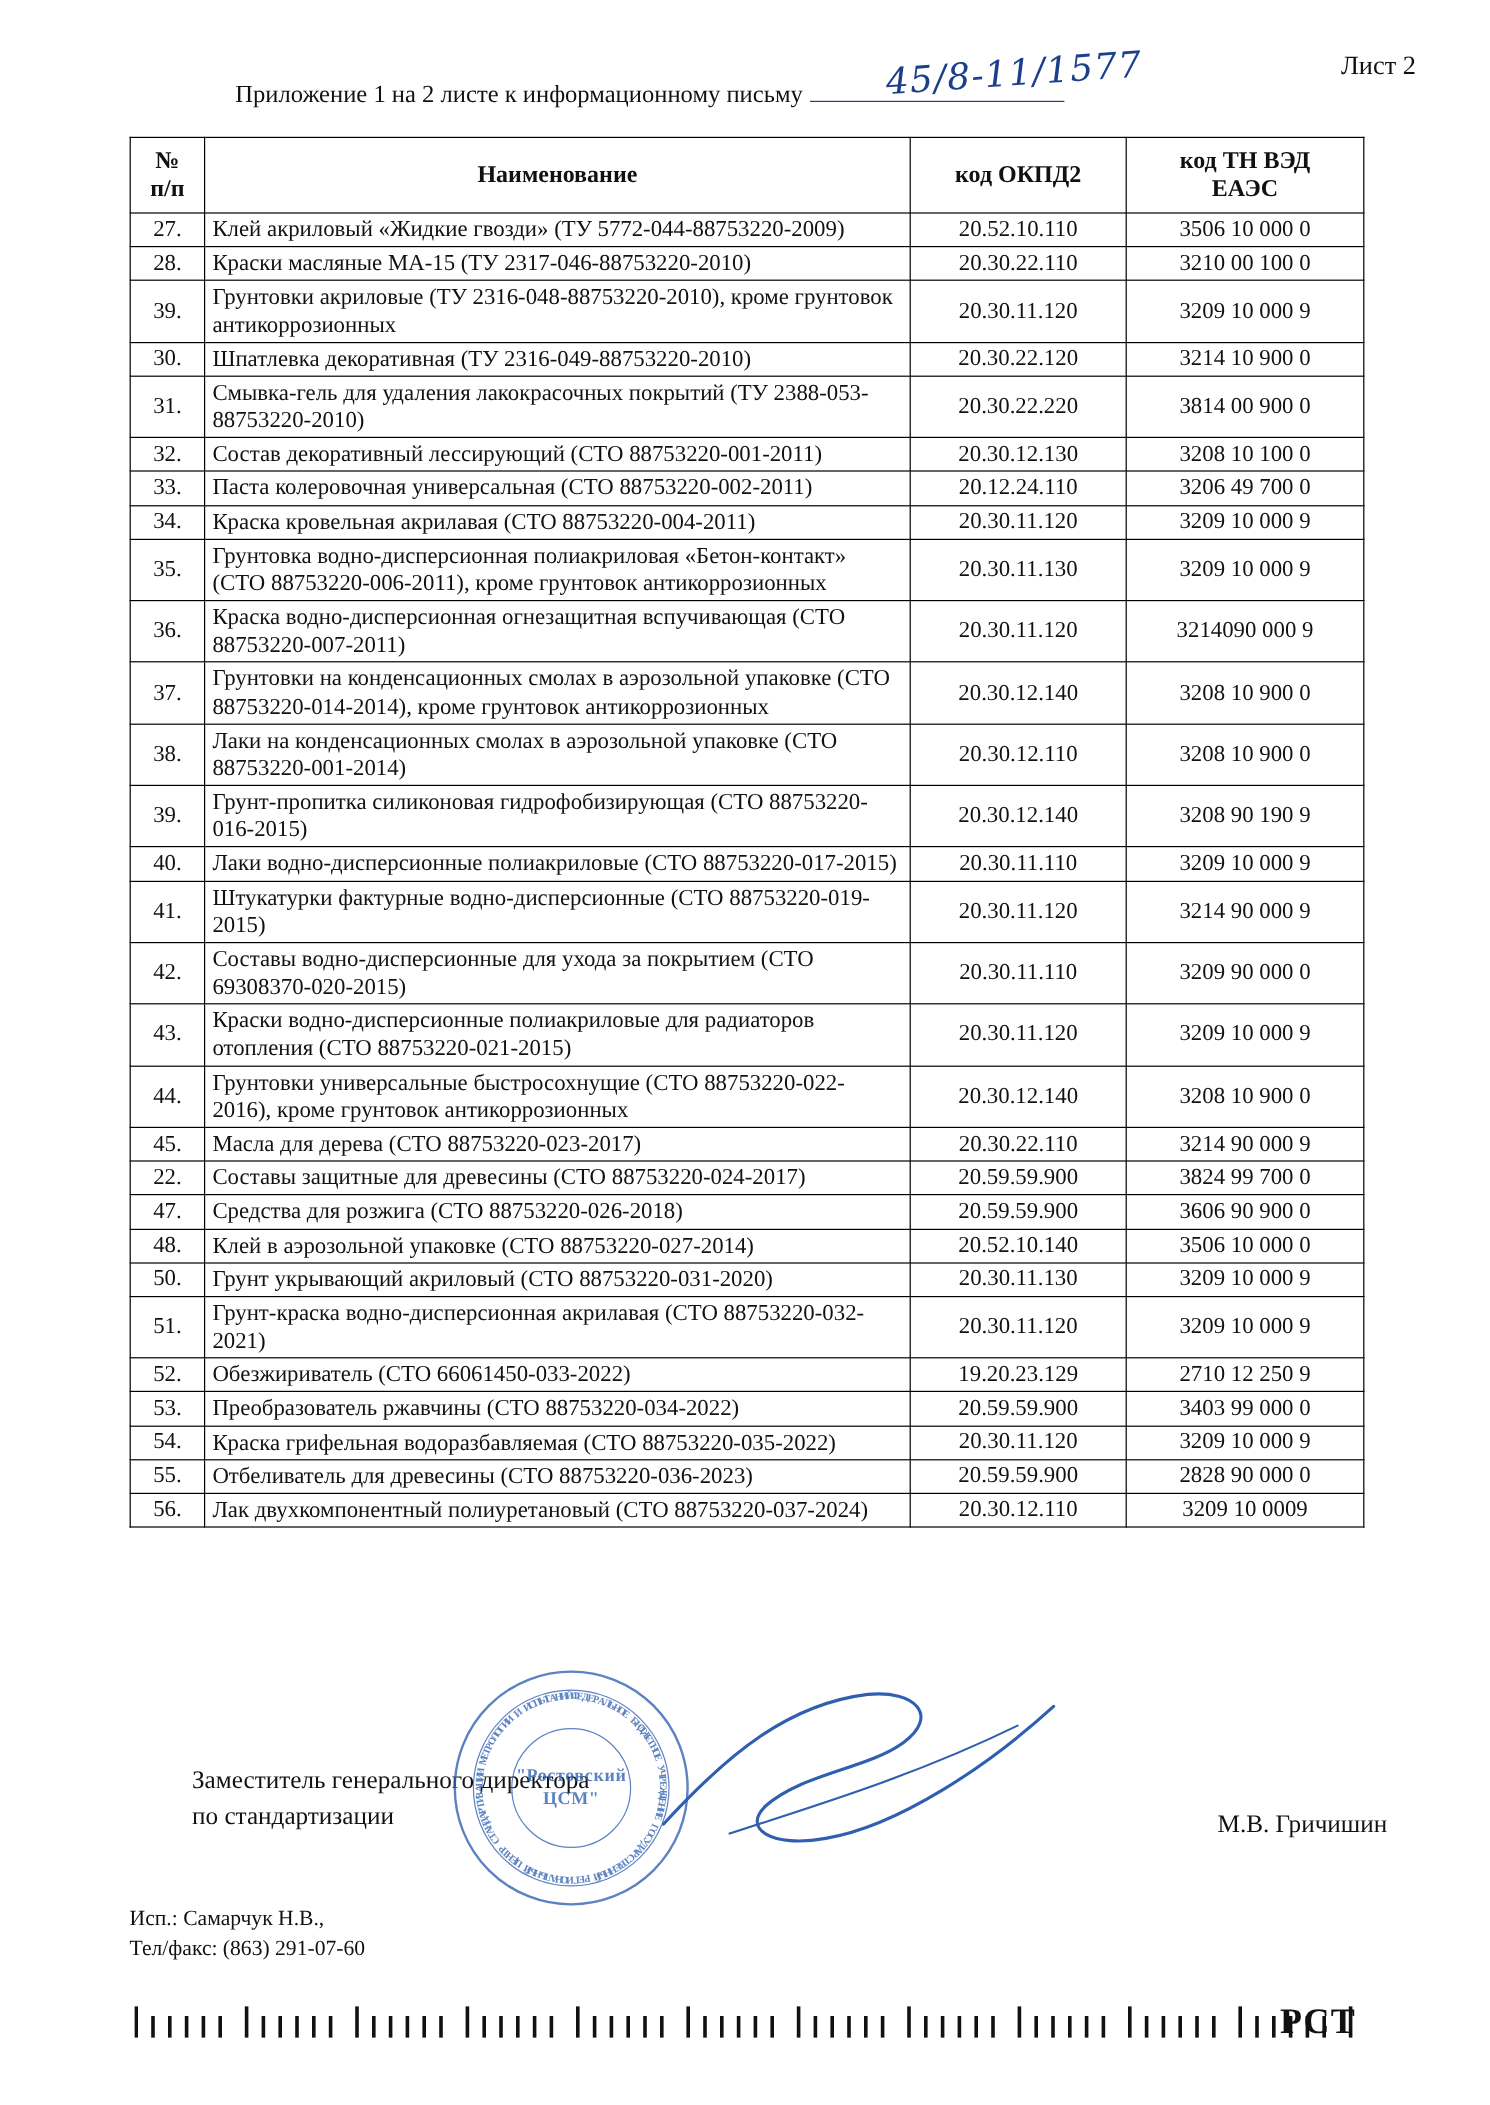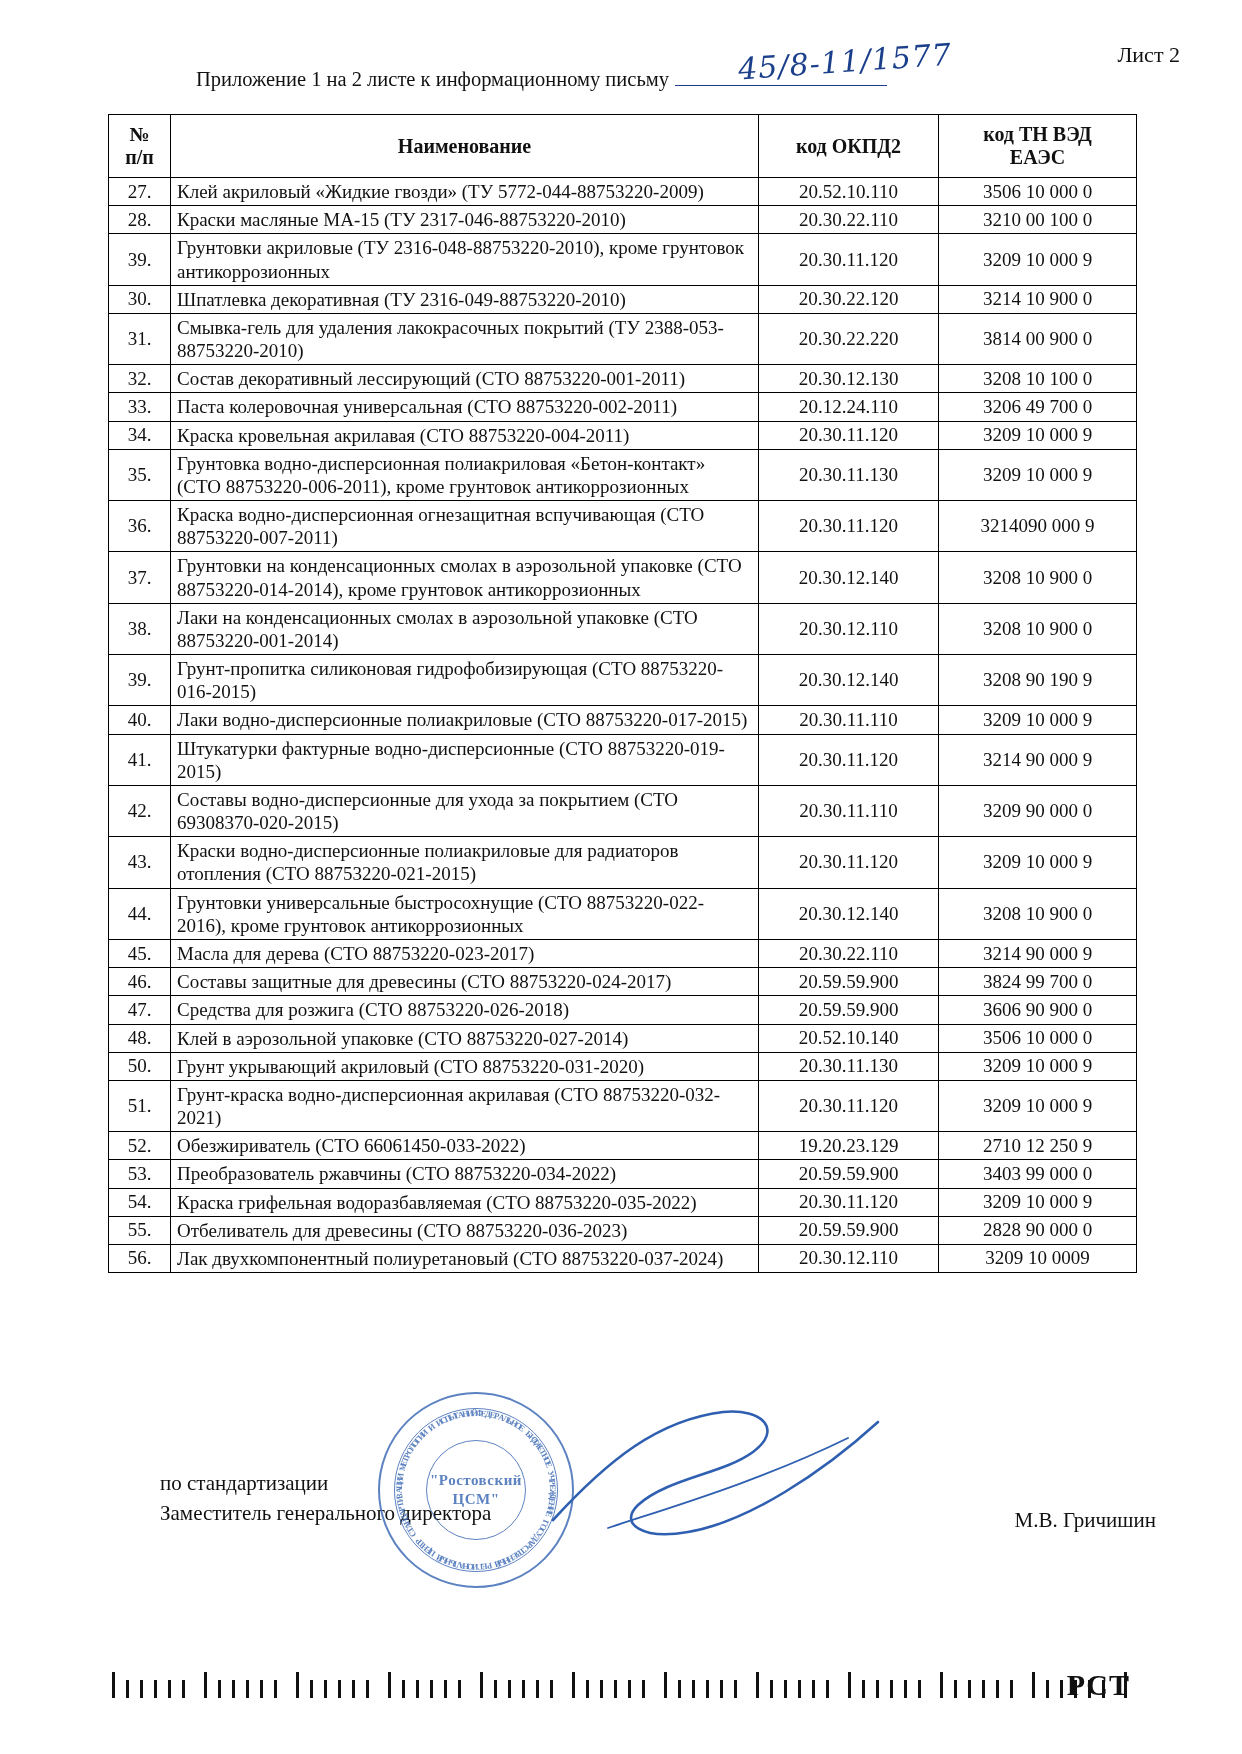--- a/index.html
+++ b/index.html
@@ -347,21 +347,21 @@
           <td class="okpd">20.30.12.140</td>
           <td class="tnved">3208 10 900 0</td>
         </tr>
         <tr>
           <td class="num">45.</td>
           <td class="name">Масла для дерева (СТО 88753220-023-2017)</td>
           <td class="okpd">20.30.22.110</td>
           <td class="tnved">3214 90 000 9</td>
         </tr>
         <tr>
-          <td class="num">46.</td>
+          <td class="num">22.</td>
           <td class="name">Составы защитные для древесины (СТО 88753220-024-2017)</td>
           <td class="okpd">20.59.59.900</td>
           <td class="tnved">3824 99 700 0</td>
         </tr>
         <tr>
           <td class="num">47.</td>
           <td class="name">Средства для розжига (СТО 88753220-026-2018)</td>
           <td class="okpd">20.59.59.900</td>
           <td class="tnved">3606 90 900 0</td>
         </tr>
@@ -410,22 +410,22 @@
         <tr>
           <td class="num">56.</td>
           <td class="name">Лак двухкомпонентный полиуретановый (СТО 88753220-037-2024)</td>
           <td class="okpd">20.30.12.110</td>
           <td class="tnved">3209 10 0009</td>
         </tr>
       </tbody>
   </table>
 
   <div class="sign-block">
+    <div>Заместитель генерального директора</div>
     <div>по стандартизации</div>
-    <div>Заместитель генерального директора</div>
   </div>
 
   <div class="sign-name">М.В. Гричишин</div>
 
   <div class="stamp">
     <div class="stamp-ring-text" id="stamp-ring">
         <span style="transform: rotate(-90deg) translate(82px) rotate(90deg);">Ф</span>
         <span style="transform: rotate(-86.5714deg) translate(82px) rotate(90deg);">Е</span>
         <span style="transform: rotate(-83.1429deg) translate(82px) rotate(90deg);">Д</span>
         <span style="transform: rotate(-79.7143deg) translate(82px) rotate(90deg);">Е</span>
@@ -535,20 +535,24 @@
       <div>"Ростовский</div>
       <div>ЦСМ"</div>
     </div>
   </div>
 
   <svg class="signature" viewBox="0 0 340 150">
     <path d="M5 120 C 60 60, 110 20, 175 12 C 215 8, 235 30, 205 52 C 175 74, 120 78, 90 105 C 70 124, 95 140, 140 132 C 200 122, 275 72, 330 22" fill="none" stroke="#2f5fb0" stroke-width="2.6" stroke-linecap="round"></path>
     <path d="M60 128 C 120 108, 210 82, 300 38" fill="none" stroke="#2f5fb0" stroke-width="1.8" stroke-linecap="round"></path>
   </svg>
 
+  <div class="exec-block">
+    <div>Исп.: Самарчук Н.В.,</div>
+    <div>Тел/факс: (863) 291-07-60</div>
+  </div>
 
   <svg class="bottom-strip" viewBox="0 0 1018 34" preserveAspectRatio="none">
     <g id="ticks" fill="#111">
         <rect x="0.0" y="4.0" width="3" height="26"></rect>
         <rect x="14.0" y="12.0" width="3" height="18"></rect>
         <rect x="28.0" y="12.0" width="3" height="18"></rect>
         <rect x="42.0" y="12.0" width="3" height="18"></rect>
         <rect x="56.0" y="12.0" width="3" height="18"></rect>
         <rect x="70.0" y="12.0" width="3" height="18"></rect>
         <rect x="92.0" y="4.0" width="3" height="26"></rect>

